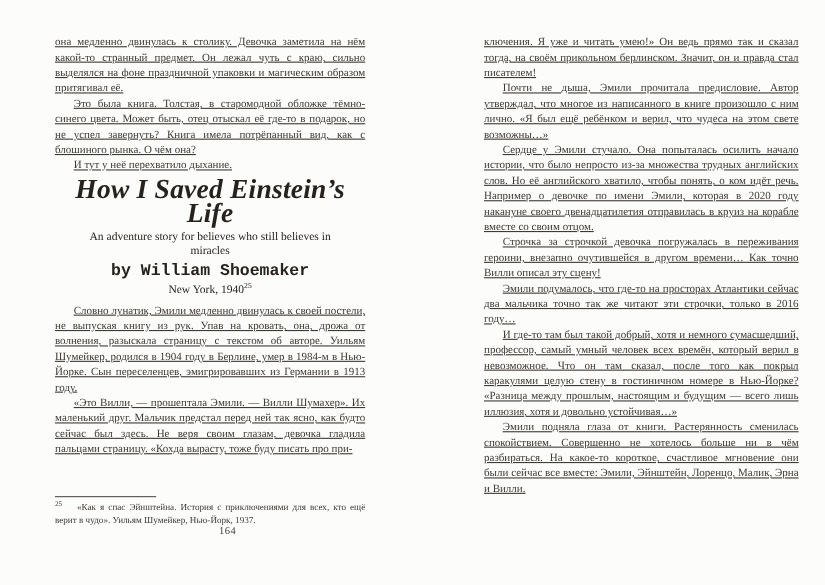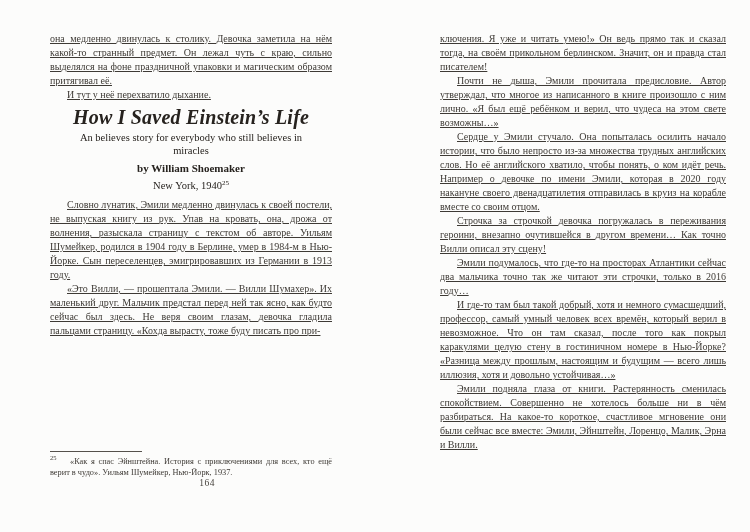--- a/index.html
+++ b/index.html
@@ -34,36 +34,37 @@
 
   .title-block {
     text-align: center;
     margin-top: 4px;
     margin-bottom: 6px;
     color: #26221e;
   }
   .book-title {
     font-style: italic;
     font-weight: bold;
-    font-size: 20px;
+    font-size: 25px;
     line-height: 22px;
     margin: 0 0 3px 0;
     letter-spacing: 0.2px;
   }
   .book-subtitle {
     font-size: 10.5px;
     line-height: 13px;
     max-width: 238px;
     margin: 0 auto;
   }
   .book-byline {
     font-weight: bold;
-    font-size: 11px;
+    font-size: 15px;
     line-height: 13px;
     margin-top: 5px;
+    font-family: Liberation Mono, monospace;
   }
   .book-imprint {
     font-size: 10.5px;
     line-height: 13px;
     margin-top: 4px;
   }
   sup {
     font-size: 7px;
     line-height: 0;
     vertical-align: super;
@@ -98,25 +99,26 @@
     font-size: 9.5px;
     letter-spacing: 0.5px;
     color: #46423d;
   }
 </style>
 </head>
 <body>
 
 <div class="page-column page-column-left">
   <p class="no-indent">она медленно двинулась к столику. Девочка заметила на нём какой-то странный предмет. Он лежал чуть с краю, сильно выделялся на фоне праздничной упаковки и магическим образом притягивал её.</p>
+  <p>Это была книга. Толстая, в старомодной обложке тёмно-синего цвета. Может быть, отец отыскал её где-то в подарок, но не успел завернуть? Книга имела потрёпанный вид, как с блошиного рынка. О чём она?</p>
   <p>И тут у неё перехватило дыхание.</p>
 
   <div class="title-block" lang="en">
     <h1 class="book-title">How I Saved Einstein’s Life</h1>
-    <div class="book-subtitle">An believes story for everybody who still believes in miracles</div>
+    <div class="book-subtitle">An adventure story for believes who still believes in miracles</div>
     <div class="book-byline">by William Shoemaker</div>
     <div class="book-imprint"><span>New York, 1940</span><sup>25</sup></div>
   </div>
 
   <p>Словно лунатик, Эмили медленно двинулась к своей постели, не выпуская книгу из рук. Упав на кровать, она, дрожа от волнения, разыскала страницу с текстом об авторе. Уильям Шумейкер, родился в 1904 году в Берлине, умер в 1984-м в Нью-Йорке. Сын переселенцев, эмигрировавших из Германии в 1913 году.</p>
   <p>«Это Вилли, — прошептала Эмили. — Вилли Шумахер». Их маленький друг. Мальчик предстал перед ней так ясно, как будто сейчас был здесь. Не веря своим глазам, девочка гладила пальцами страницу. «Кохда вырасту, тоже буду писать про при-</p>
 </div>
 
 <div class="footnote-block">
   <hr class="footnote-rule">

